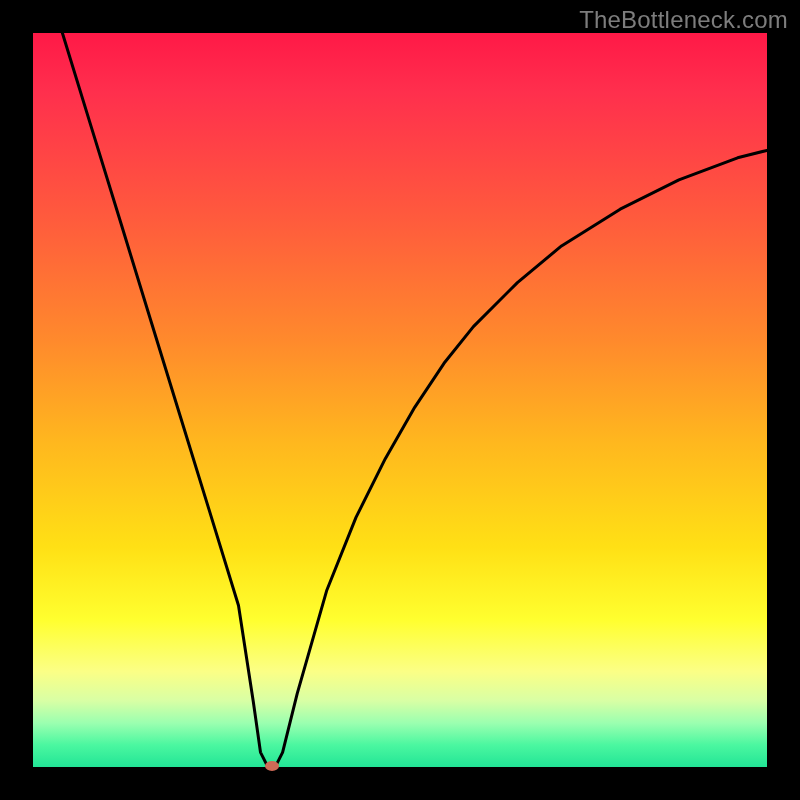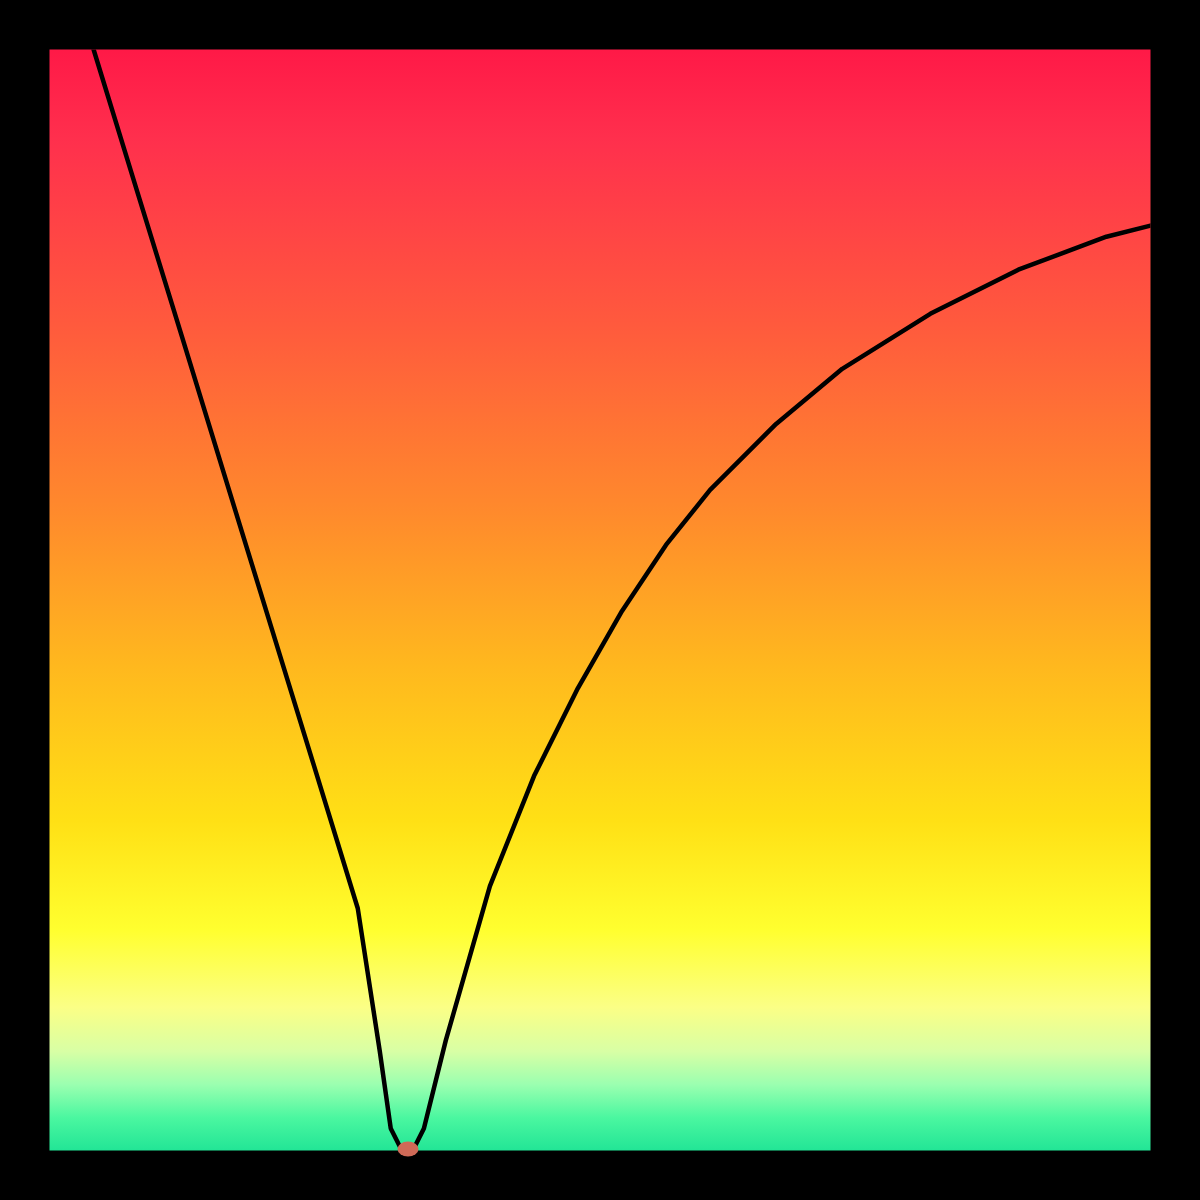--- a/index.html
+++ b/index.html
@@ -69,13 +69,14 @@
 
 <div class="frame">
 
   <div class="plot-area">
     <svg class="curve" viewBox="0 0 734 734" preserveAspectRatio="none">
       <path id="curve-path" d="M29.4 0.0 L58.7 95.4 L88.1 190.8 L117.4 286.3 L146.8 381.7 L176.2 477.1 L205.5 572.5 L220.2 667.9 L227.5 719.3 L234.9 734.0 L242.2 734.0 L249.6 719.3 L264.2 660.6 L293.6 557.8 L323.0 484.4 L352.3 425.7 L381.7 374.3 L411.0 330.3 L440.4 293.6 L484.4 249.6 L528.5 212.9 L587.2 176.2 L645.9 146.8 L704.6 124.8 L734.0 117.4" stroke="#000" stroke-width="3" fill="none" stroke-linecap="round" stroke-linejoin="round"></path>
     </svg>
     <div class="marker" id="marker" style="left: 231.55px; top: 728px; background: rgb(207, 106, 87);"></div>
   </div>
 
+  <div class="watermark">TheBottleneck.com</div>
 </div>
 
 </body></html>

